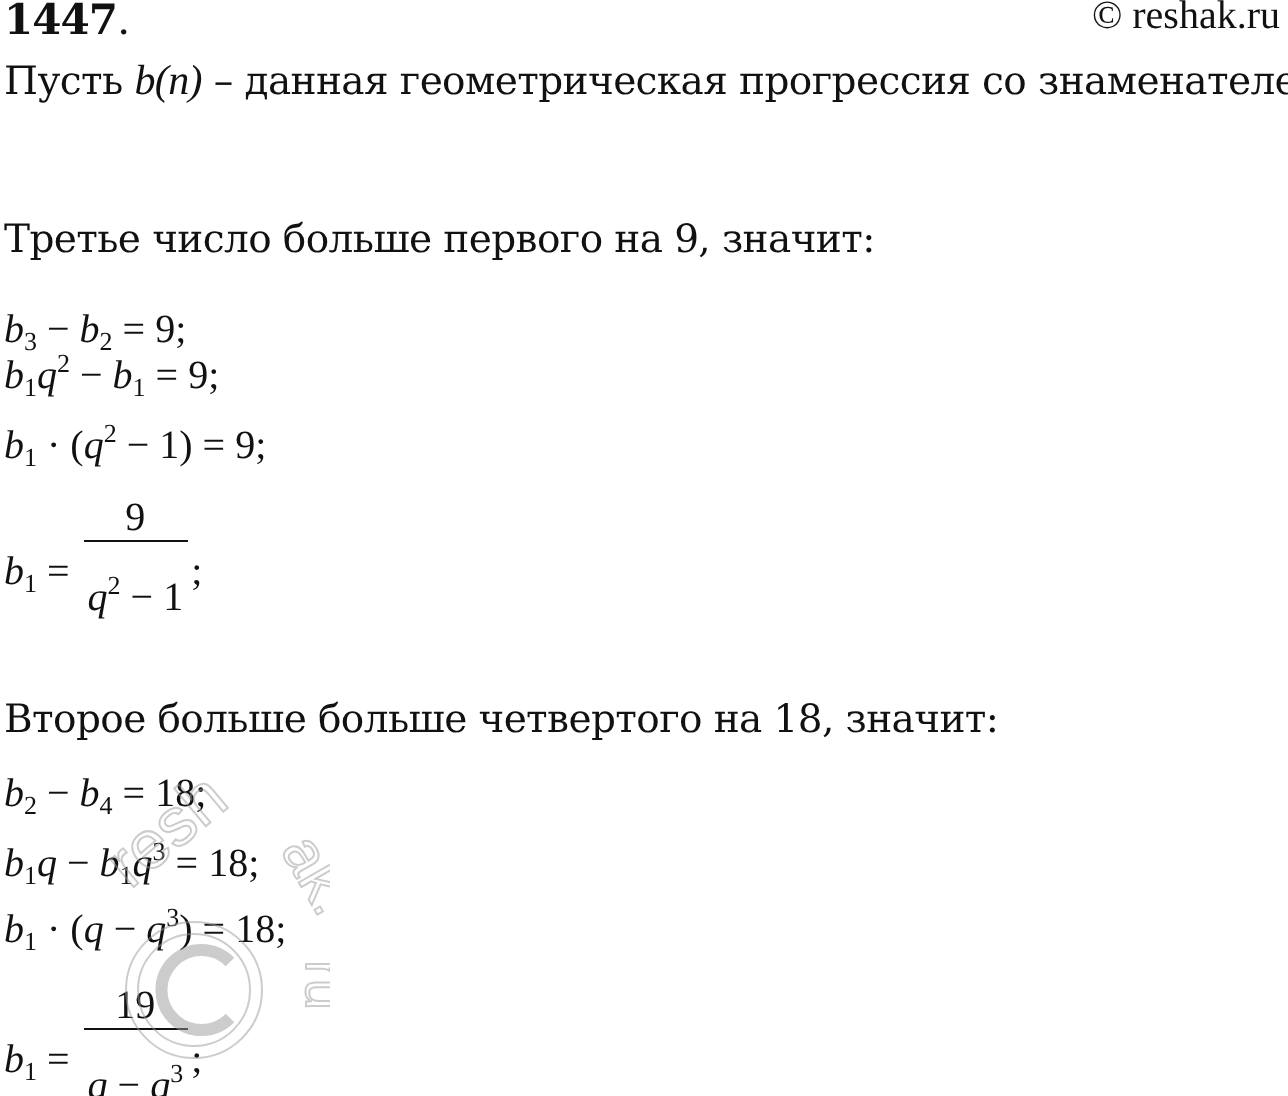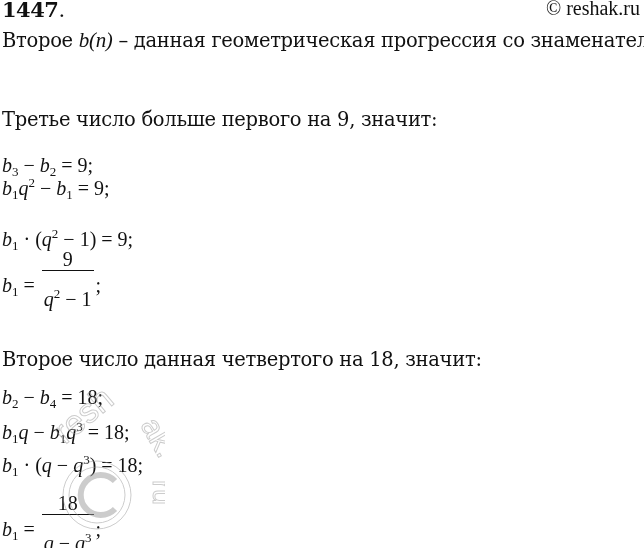--- a/index.html
+++ b/index.html
@@ -27,51 +27,51 @@
 </style>
 </head>
 <body>
 
 <div class="abs title">
   <span>1447</span><span class="dot">.</span>
 </div>
 <div class="abs copy">© reshak.ru</div>
 
 <div class="abs text" style="top:28px;">
-  <span>Второе </span><i class="math-inline" style="font-family:'Liberation Serif',serif;font-size:21px;">b</i><span style="font-family:'Liberation Serif',serif;font-size:21px;"><i>(n)</i></span><span> – данная геометрическая прогрессия со знаменателем </span>
+  <span>Пусть </span><i class="math-inline" style="font-family:'Liberation Serif',serif;font-size:21px;">b</i><span style="font-family:'Liberation Serif',serif;font-size:21px;"><i>(n)</i></span><span> – данная геометрическая прогрессия со знаменателем </span>
 </div>
 
 <div class="abs text" style="top:108px;">Третье число больше первого на 9, значит:</div>
 
 <div class="abs math" style="top:142px;margin-top:12px;">
   <i>b</i><sub>3</sub><span class="op">−</span><i>b</i><sub>2</sub><span class="op">=</span>9;
 </div>
 <div class="abs math" style="top:177px;">
   <i>b</i><sub>1</sub><i>q</i><sup>2</sup><span class="op">−</span><i>b</i><sub>1</sub><span class="op">=</span>9;
 </div>
-<div class="abs math" style="top:212px;margin-top:16px;">
+<div class="abs math" style="top:212px;">
   <i>b</i><sub>1</sub><span class="op">·</span>(<i>q</i><sup>2</sup><span class="op">−</span>1)<span class="op">=</span>9;
 </div>
 <div class="abs math" style="top:248px;">
   <i>b</i><sub>1</sub><span class="op">=</span><span class="frac"><span class="num">9</span><span class="den"><i>q</i><sup>2</sup><span class="op">−</span>1</span></span>;
 </div>
 
-<div class="abs text" style="top:348px;">Второе число данная четвертого на 18, значит:</div>
+<div class="abs text" style="top:348px;">Второе больше больше четвертого на 18, значит:</div>
 
 <div class="abs math" style="top:386px;">
   <i>b</i><sub>2</sub><span class="op">−</span><i>b</i><sub>4</sub><span class="op">=</span>18;
 </div>
 <div class="abs math" style="top:421px;">
   <i>b</i><sub>1</sub><i>q</i><span class="op">−</span><i>b</i><sub>1</sub><i>q</i><sup>3</sup><span class="op">=</span>18;
 </div>
 <div class="abs math" style="top:454px;">
   <i>b</i><sub>1</sub><span class="op">·</span>(<i>q</i><span class="op">−</span><i>q</i><sup>3</sup>)<span class="op">=</span>18;
 </div>
 <div class="abs math" style="top:492px;">
-  <i>b</i><sub>1</sub><span class="op">=</span><span class="frac"><span class="num">18</span><span class="den"><i>q</i><span class="op">−</span><i>q</i><sup>3</sup></span></span>;
+  <i>b</i><sub>1</sub><span class="op">=</span><span class="frac"><span class="num">19</span><span class="den"><i>q</i><span class="op">−</span><i>q</i><sup>3</sup></span></span>;
 </div>
 
 <svg class="watermark" viewBox="0 0 120 150">
   <g fill="none" stroke="#9a9a9a" stroke-width="1">
     <text x="0" y="0" transform="translate(20,60) rotate(-40)" font-family="Liberation Sans, sans-serif" font-size="34" fill="none" stroke="#9a9a9a">resh</text>
     <text x="0" y="0" transform="translate(95,40) rotate(60)" font-family="Liberation Sans, sans-serif" font-size="30" fill="none" stroke="#9a9a9a">ak.</text>
     <text x="0" y="0" transform="translate(108,95) rotate(90)" font-family="Liberation Sans, sans-serif" font-size="28" fill="none" stroke="#9a9a9a">ru</text>
     <circle cx="52" cy="110" r="34"></circle>
     <circle cx="52" cy="110" r="28"></circle>
     <path d="M70 96 A20 20 0 1 0 70 124" stroke-width="6"></path>

